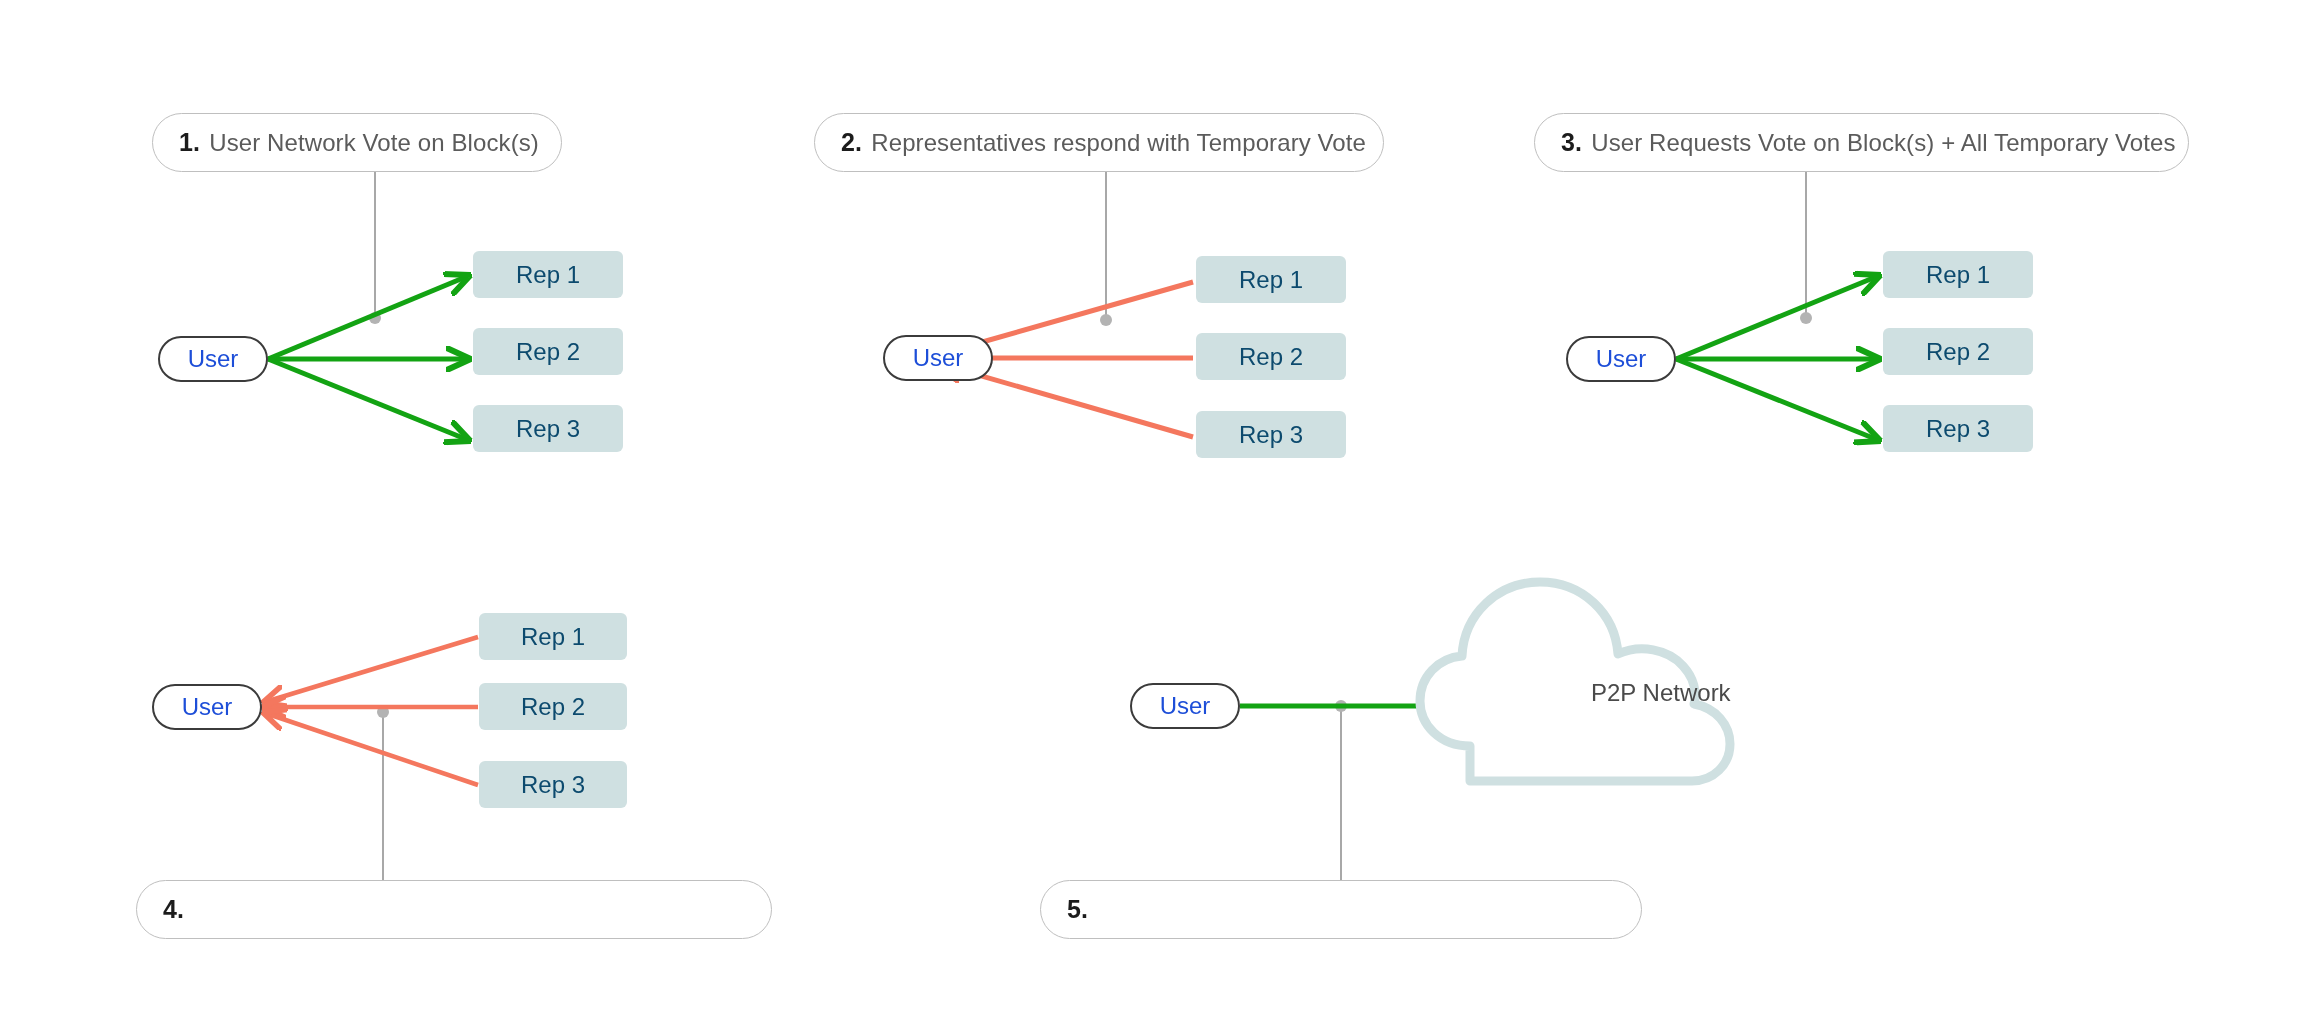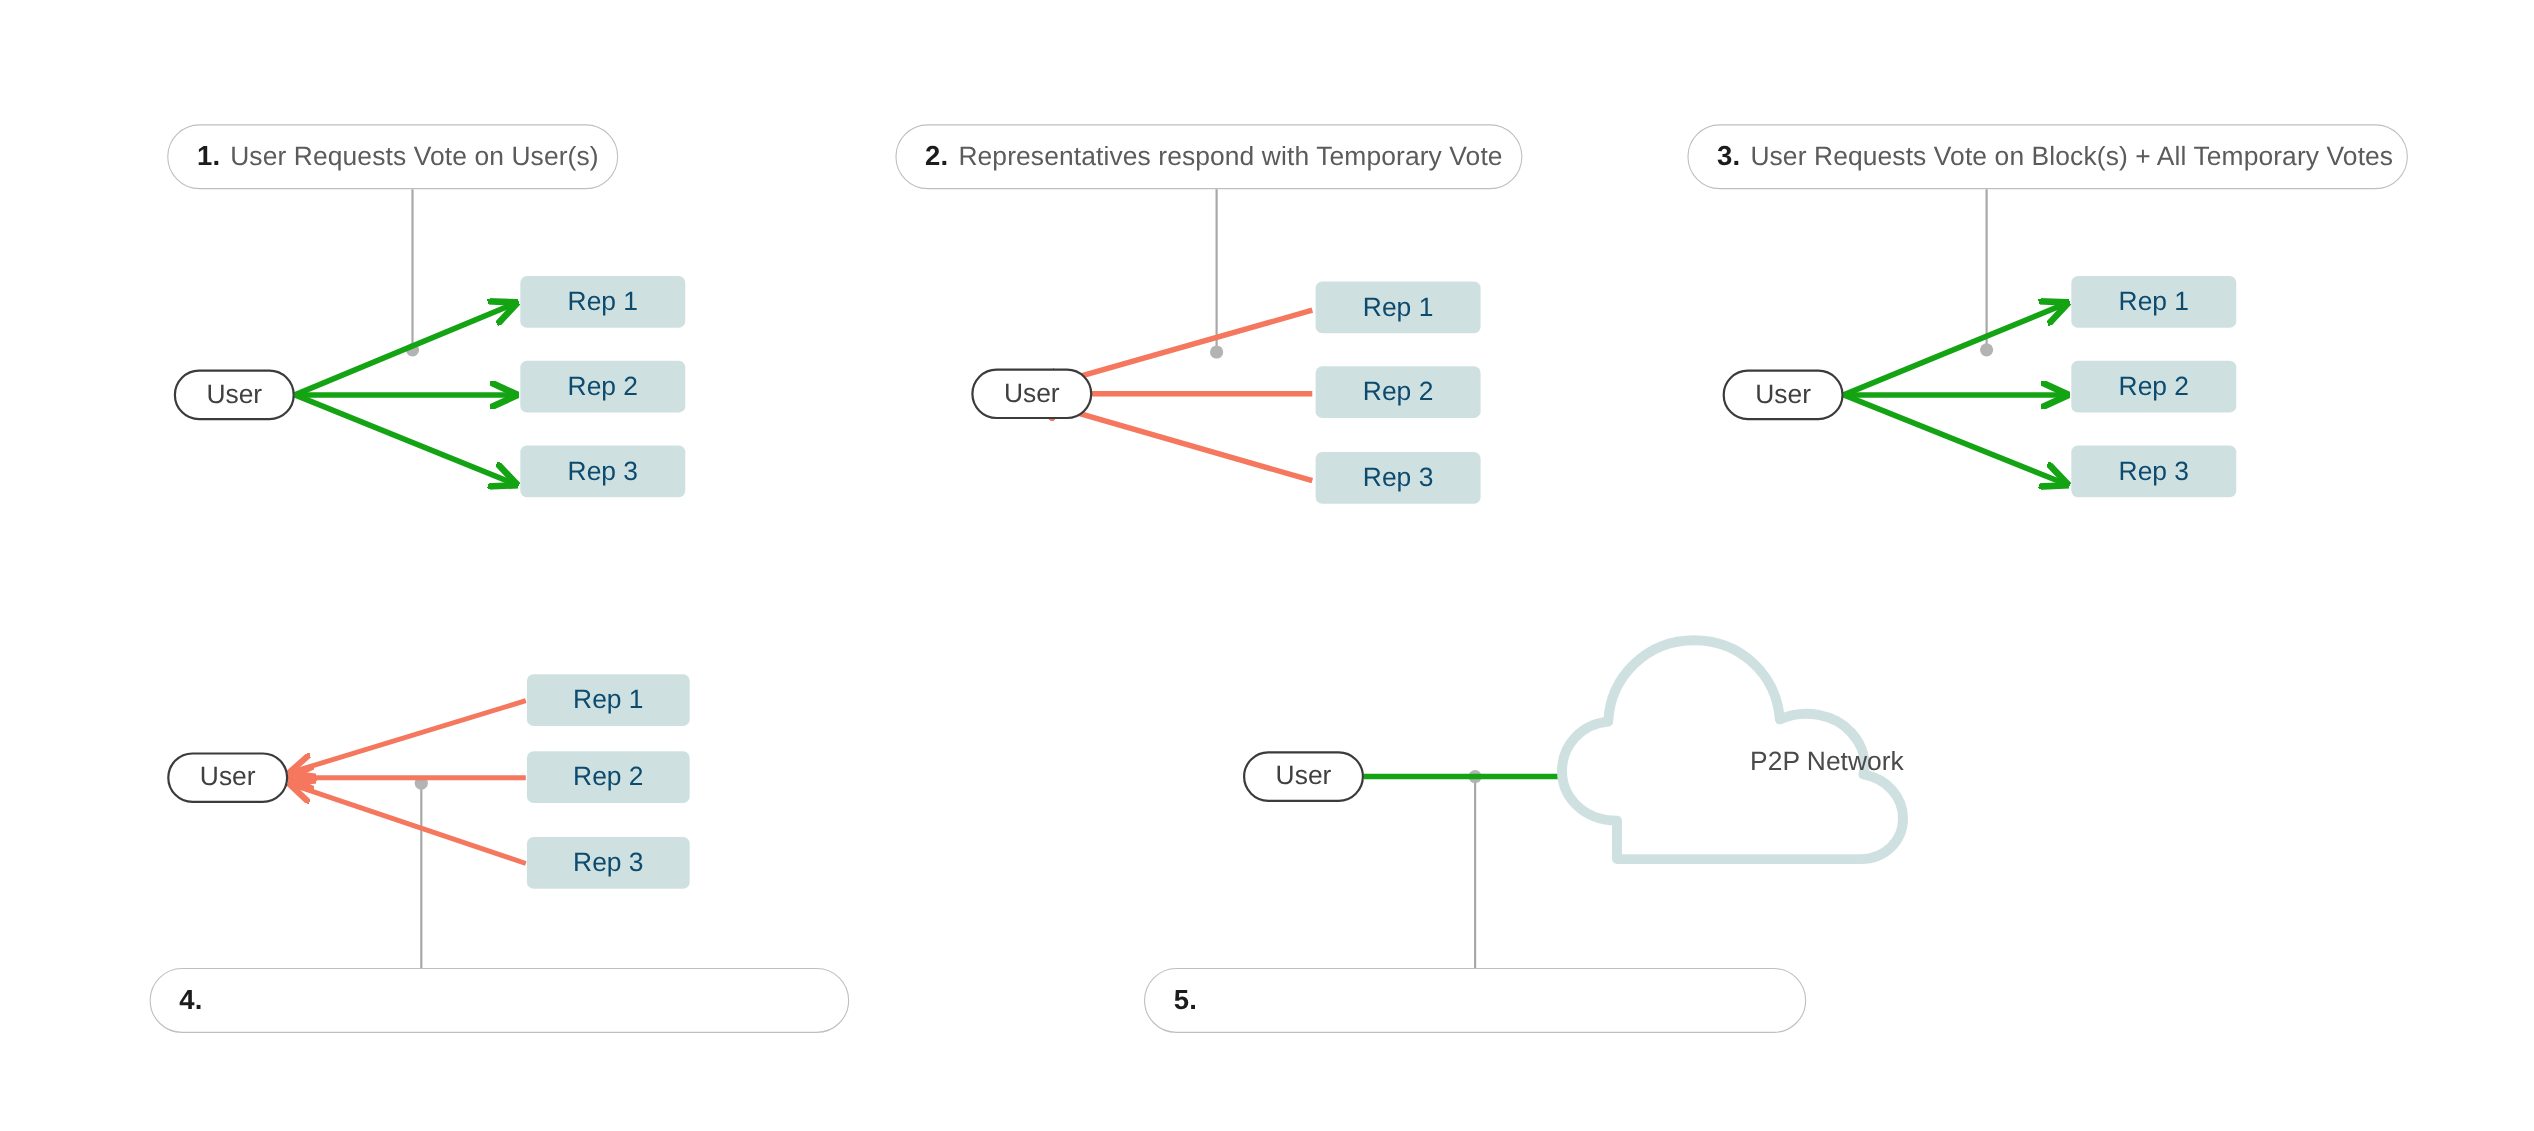--- a/index.html
+++ b/index.html
@@ -52,21 +52,21 @@
   
   .user-pill {
     position: absolute;
     box-sizing: border-box;
     border: 2px solid #3b3b3b;
     border-radius: 999px;
     background: #ffffff;
     display: flex;
     align-items: center;
     justify-content: center;
-    color: #404040;
+    color: #1d4ed8;
     font-size: 24px;
     z-index: 5;
   }
 
   
   .rep-box {
     position: absolute;
     box-sizing: border-box;
     background: #cfe0e1;
     border-radius: 6px;
@@ -158,21 +158,21 @@
                C 1716 714 1730 731 1730 750
                C 1730 771 1713 787 1692 787
                L 1470 787
                Z" transform="translate(0,-6) scale(1)" fill="#ffffff" stroke="#cfe0e1" stroke-width="9" stroke-linejoin="round"></path>
     </g>
   </svg>
 
   <div class="panel">
     <div class="step-pill" style="left:152px; top:113px; width:410px; height:59px;">
       <span class="step-num">1.</span>
-      <span class="step-text">User Requests Vote on User(s)</span>
+      <span class="step-text">User Network Vote on Block(s)</span>
     </div>
     <div class="user-pill" style="left:158px; top:336px; width:110px; height:46px;">
       <span>User</span>
     </div>
     <div class="rep-box" style="left:473px; top:251px; width:150px; height:47px;">
       <span>Rep 1</span>
     </div>
     <div class="rep-box" style="left:473px; top:328px; width:150px; height:47px;">
       <span>Rep 2</span>
     </div>

